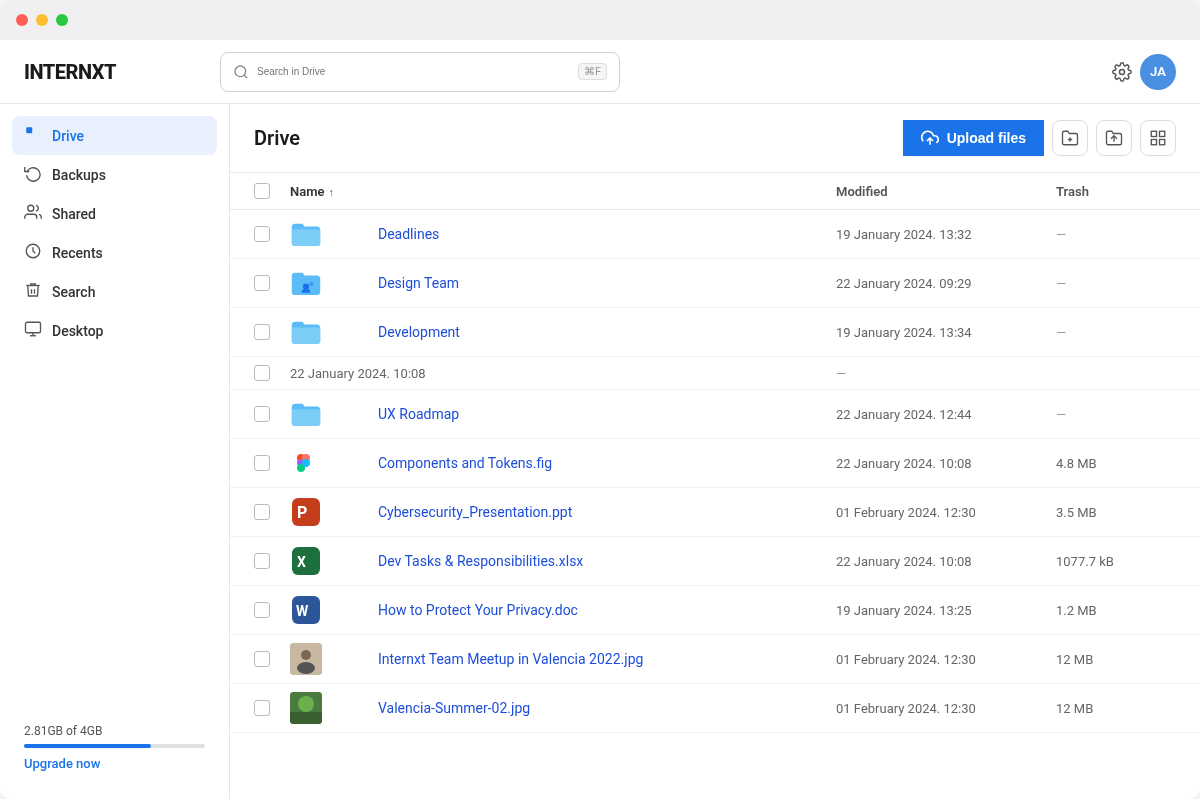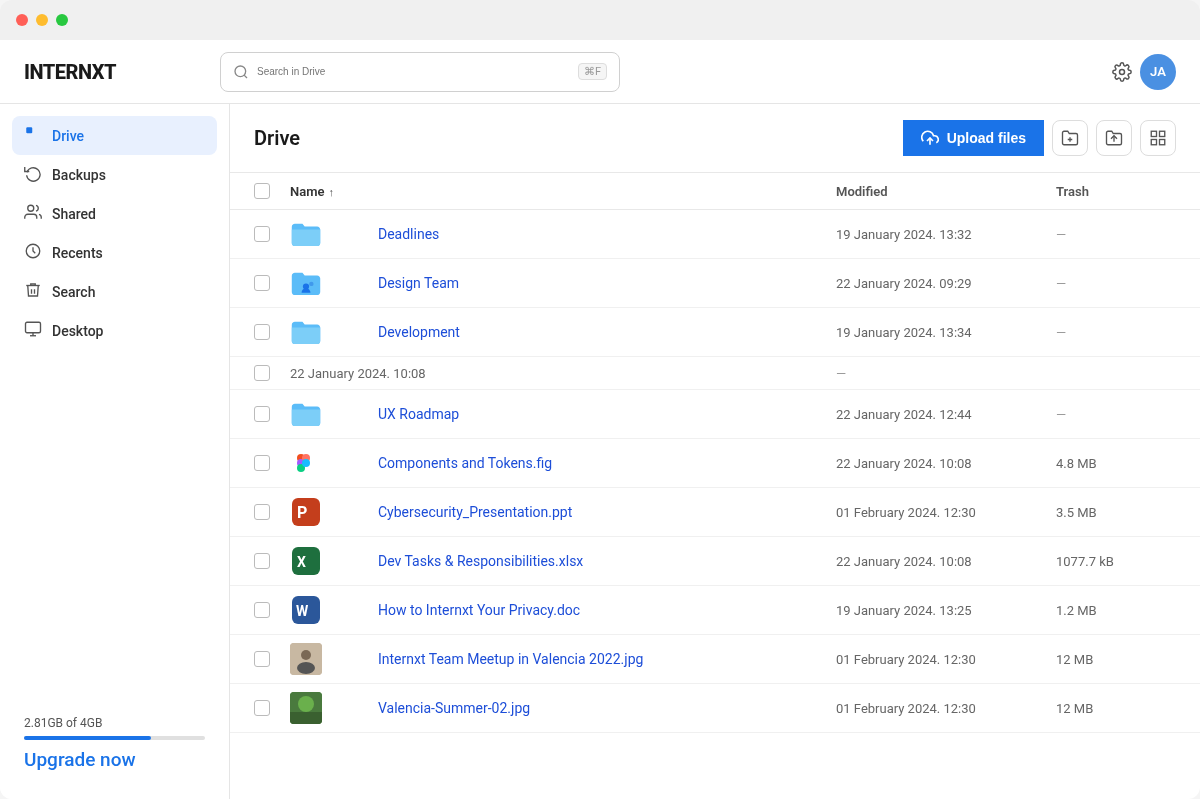--- a/index.html
+++ b/index.html
@@ -159,21 +159,21 @@
       background: #e0e0e0;
       border-radius: 2px;
       margin-bottom: 8px;
     }
     .storage-bar-fill {
       height: 4px;
       background: #1a73e8;
       border-radius: 2px;
     }
     .upgrade-link {
-      font-size: 19px;
+      font-size: 13px;
       color: #1a73e8;
       cursor: pointer;
       font-weight: 500;
     }
 
     
     .main {
       flex: 1;
       display: flex;
       flex-direction: column;
@@ -583,21 +583,21 @@
       <div>
         <div class="file-check"></div>
       </div>
       <div class="file-name-cell">
         <div class="file-icon">
                   <svg width="28" height="28" viewBox="0 0 28 28">
           <rect width="28" height="28" rx="6" fill="#2b579a"></rect>
           <text x="4" y="20" font-size="14" font-weight="bold" fill="white">W</text>
         </svg>
                 </div>
-        <span class="file-name">How to Internxt Your Privacy.doc</span>
+        <span class="file-name">How to Protect Your Privacy.doc</span>
       </div>
       <div class="file-modified">19 January 2024. 13:25</div>
       <div class="file-size ">1.2 MB</div>
     </div>
             <div class="file-row">
       <div>
         <div class="file-check"></div>
       </div>
       <div class="file-name-cell">
         <div class="file-icon">

